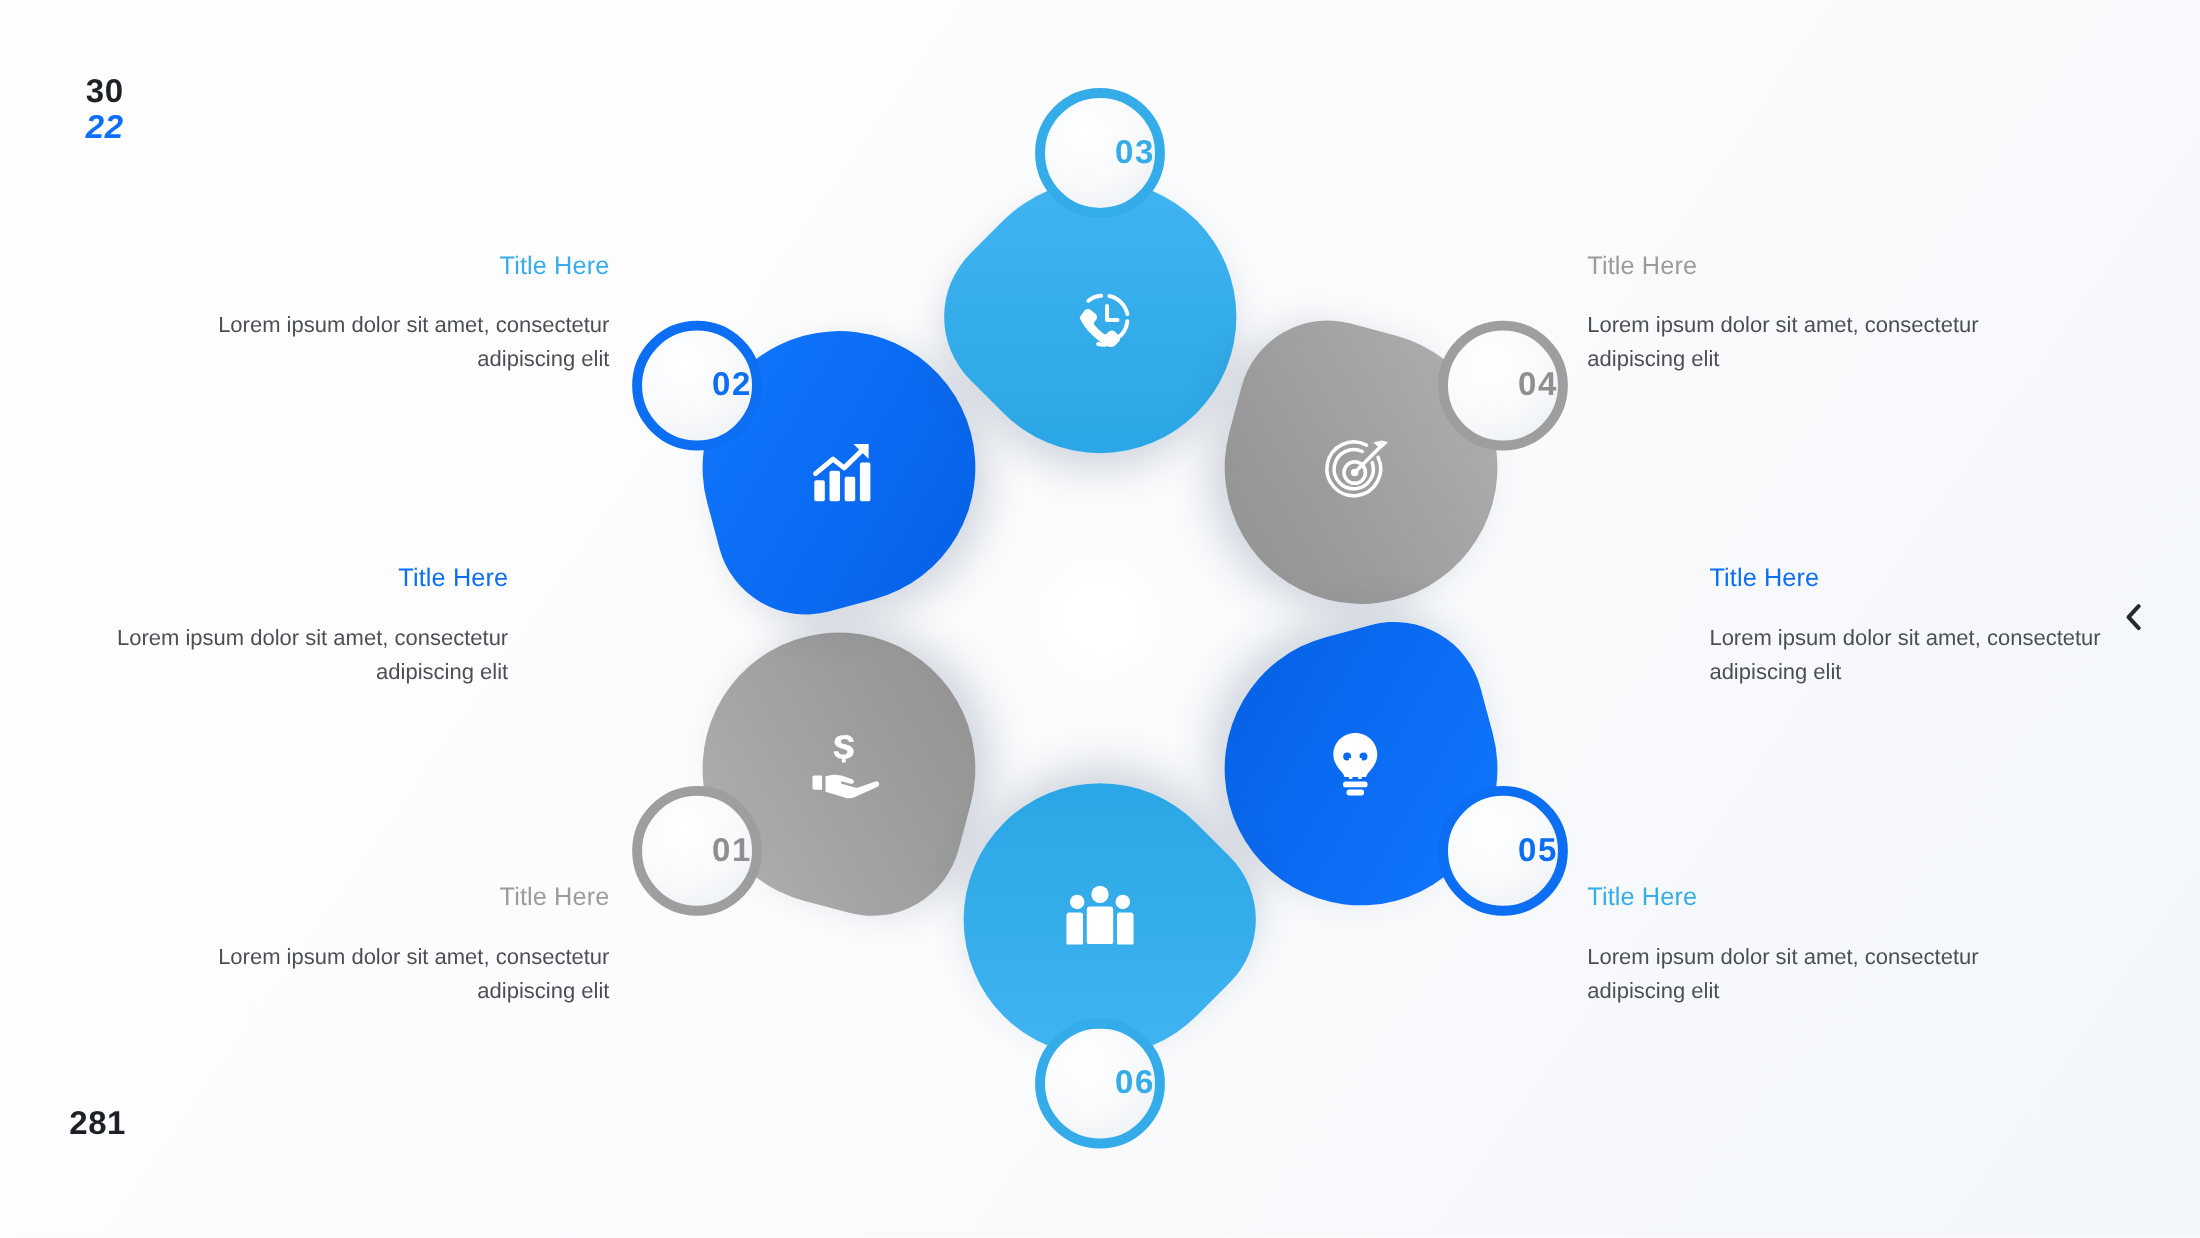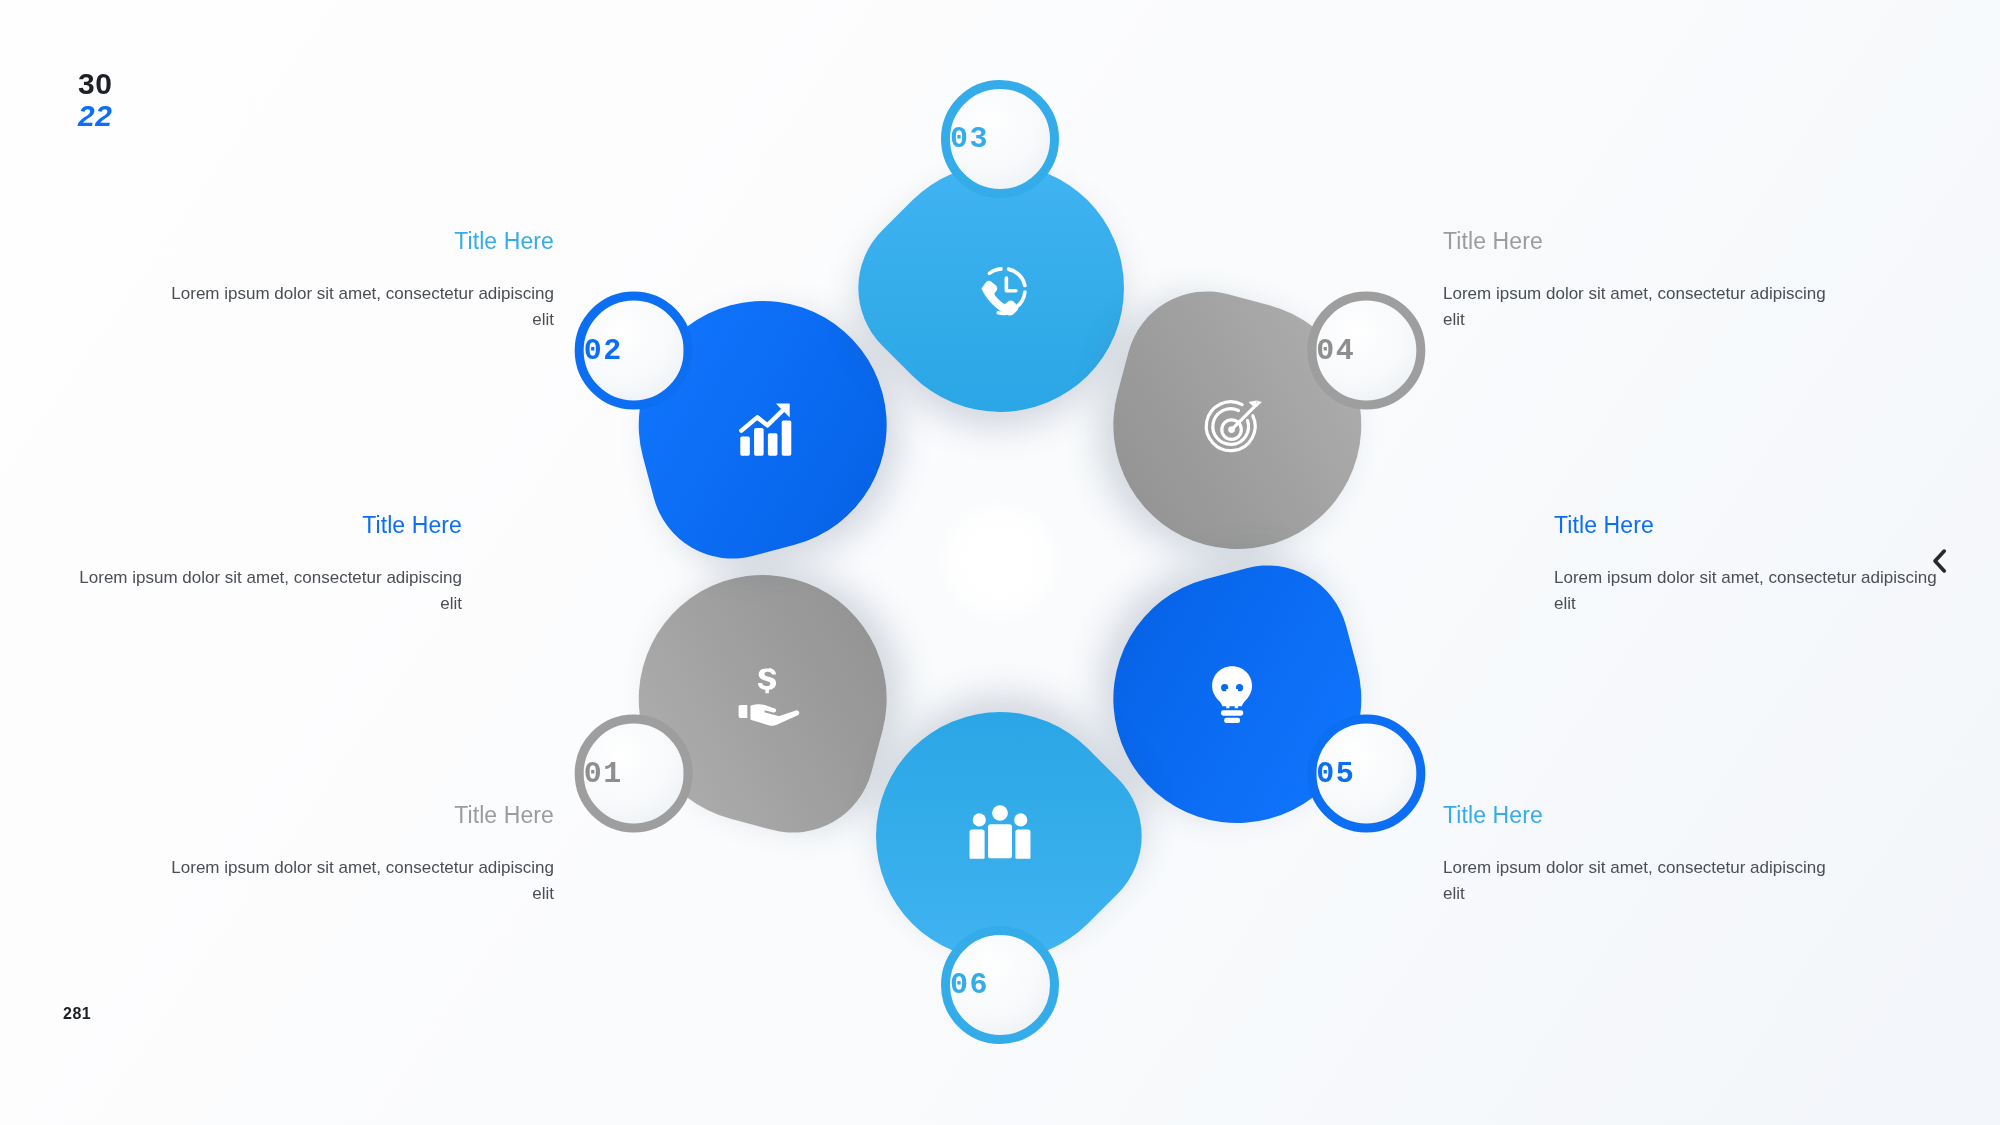--- a/index.html
+++ b/index.html
@@ -16,39 +16,39 @@
   #year-mark {
     position:absolute; left:78px; top:68px;
     font-size:30px; font-weight:700; line-height:1.05;
     letter-spacing:0.5px;
   }
   #year-mark .y-top { color:#1d2024; display:block; }
   #year-mark .y-bot { color:#0d6efd; display:block;font-style:italic; }
 
   #page-number {
     position:absolute; left:63px; top:1005px;
-    font-size:16px; font-weight:700; color:#1d2024;
+    font-size:30px; font-weight:700; color:#1d2024;
     letter-spacing:0.5px;
   }
 
   
   #nav-prev {
     position:absolute; left:1915px; top:538px;
     width:50px; height:50px; cursor:pointer;
     display:flex; align-items:center; justify-content:center;
   }
 
   
   .txt-block { position:absolute; width:400px; }
   .txt-block .t-title {
     font-size:23px; font-weight:400; letter-spacing:0.1px;
     margin-bottom:26px; white-space:nowrap;
   }
   .txt-block .t-body {
-    font-size:17px; line-height:1.55; color:#4b4f55; font-weight:400;
+    font-size:20px; line-height:1.55; color:#4b4f55; font-weight:400;
   }
   .txt-block.align-right { text-align:right; }
   .txt-block.align-left  { text-align:left; }
 
   
   #block-03 { left:154px; top:228px; }
   #block-02 { left: 62px; top:512px; }
   #block-01 { left:154px; top:802px; }
   
   #block-04 { left:1443px; top:228px; }
@@ -85,22 +85,22 @@
   }
   .petal-icon svg { width:100%; height:100%; display:block; }
 
   
   .badge {
     position:absolute;
     width:118px; height:118px; left:-59px; top:-482px;
     border-radius:50%;
     background: radial-gradient(circle at 38% 32%, #ffffff 0%, #f7f9fb 55%, #e9edf1 100%);
     border:9px solid #9e9e9e;
-    display:flex; align-items:center; justify-content:flex-start;
-    font-size:30px; font-weight:600; letter-spacing:1.5px;font-family:Liberation Mono, monospace;
+    display:flex; align-items:center; justify-content:flex-end;
+    font-size:30px; font-weight:600; letter-spacing:1.5px;
   }
 
   
   .c-gray   .petal { background: linear-gradient(135deg,#b1b1b1 0%, #9e9e9e 55%, #909090 100%); }
   .c-gray   .badge { border-color:#9e9e9e; color:#8f8f8f; }
   .c-blue   .petal { background: linear-gradient(135deg,#1277ff 0%, #0a6bf2 55%, #0560e4 100%); }
   .c-blue   .badge { border-color:#0c6ef3; color:#0c6ef3; }
   .c-sky    .petal { background: linear-gradient(135deg,#46b6f5 0%, #33ace9 55%, #27a3e4 100%); }
   .c-sky    .badge { border-color:#33ace9; color:#33ace9; }
 

